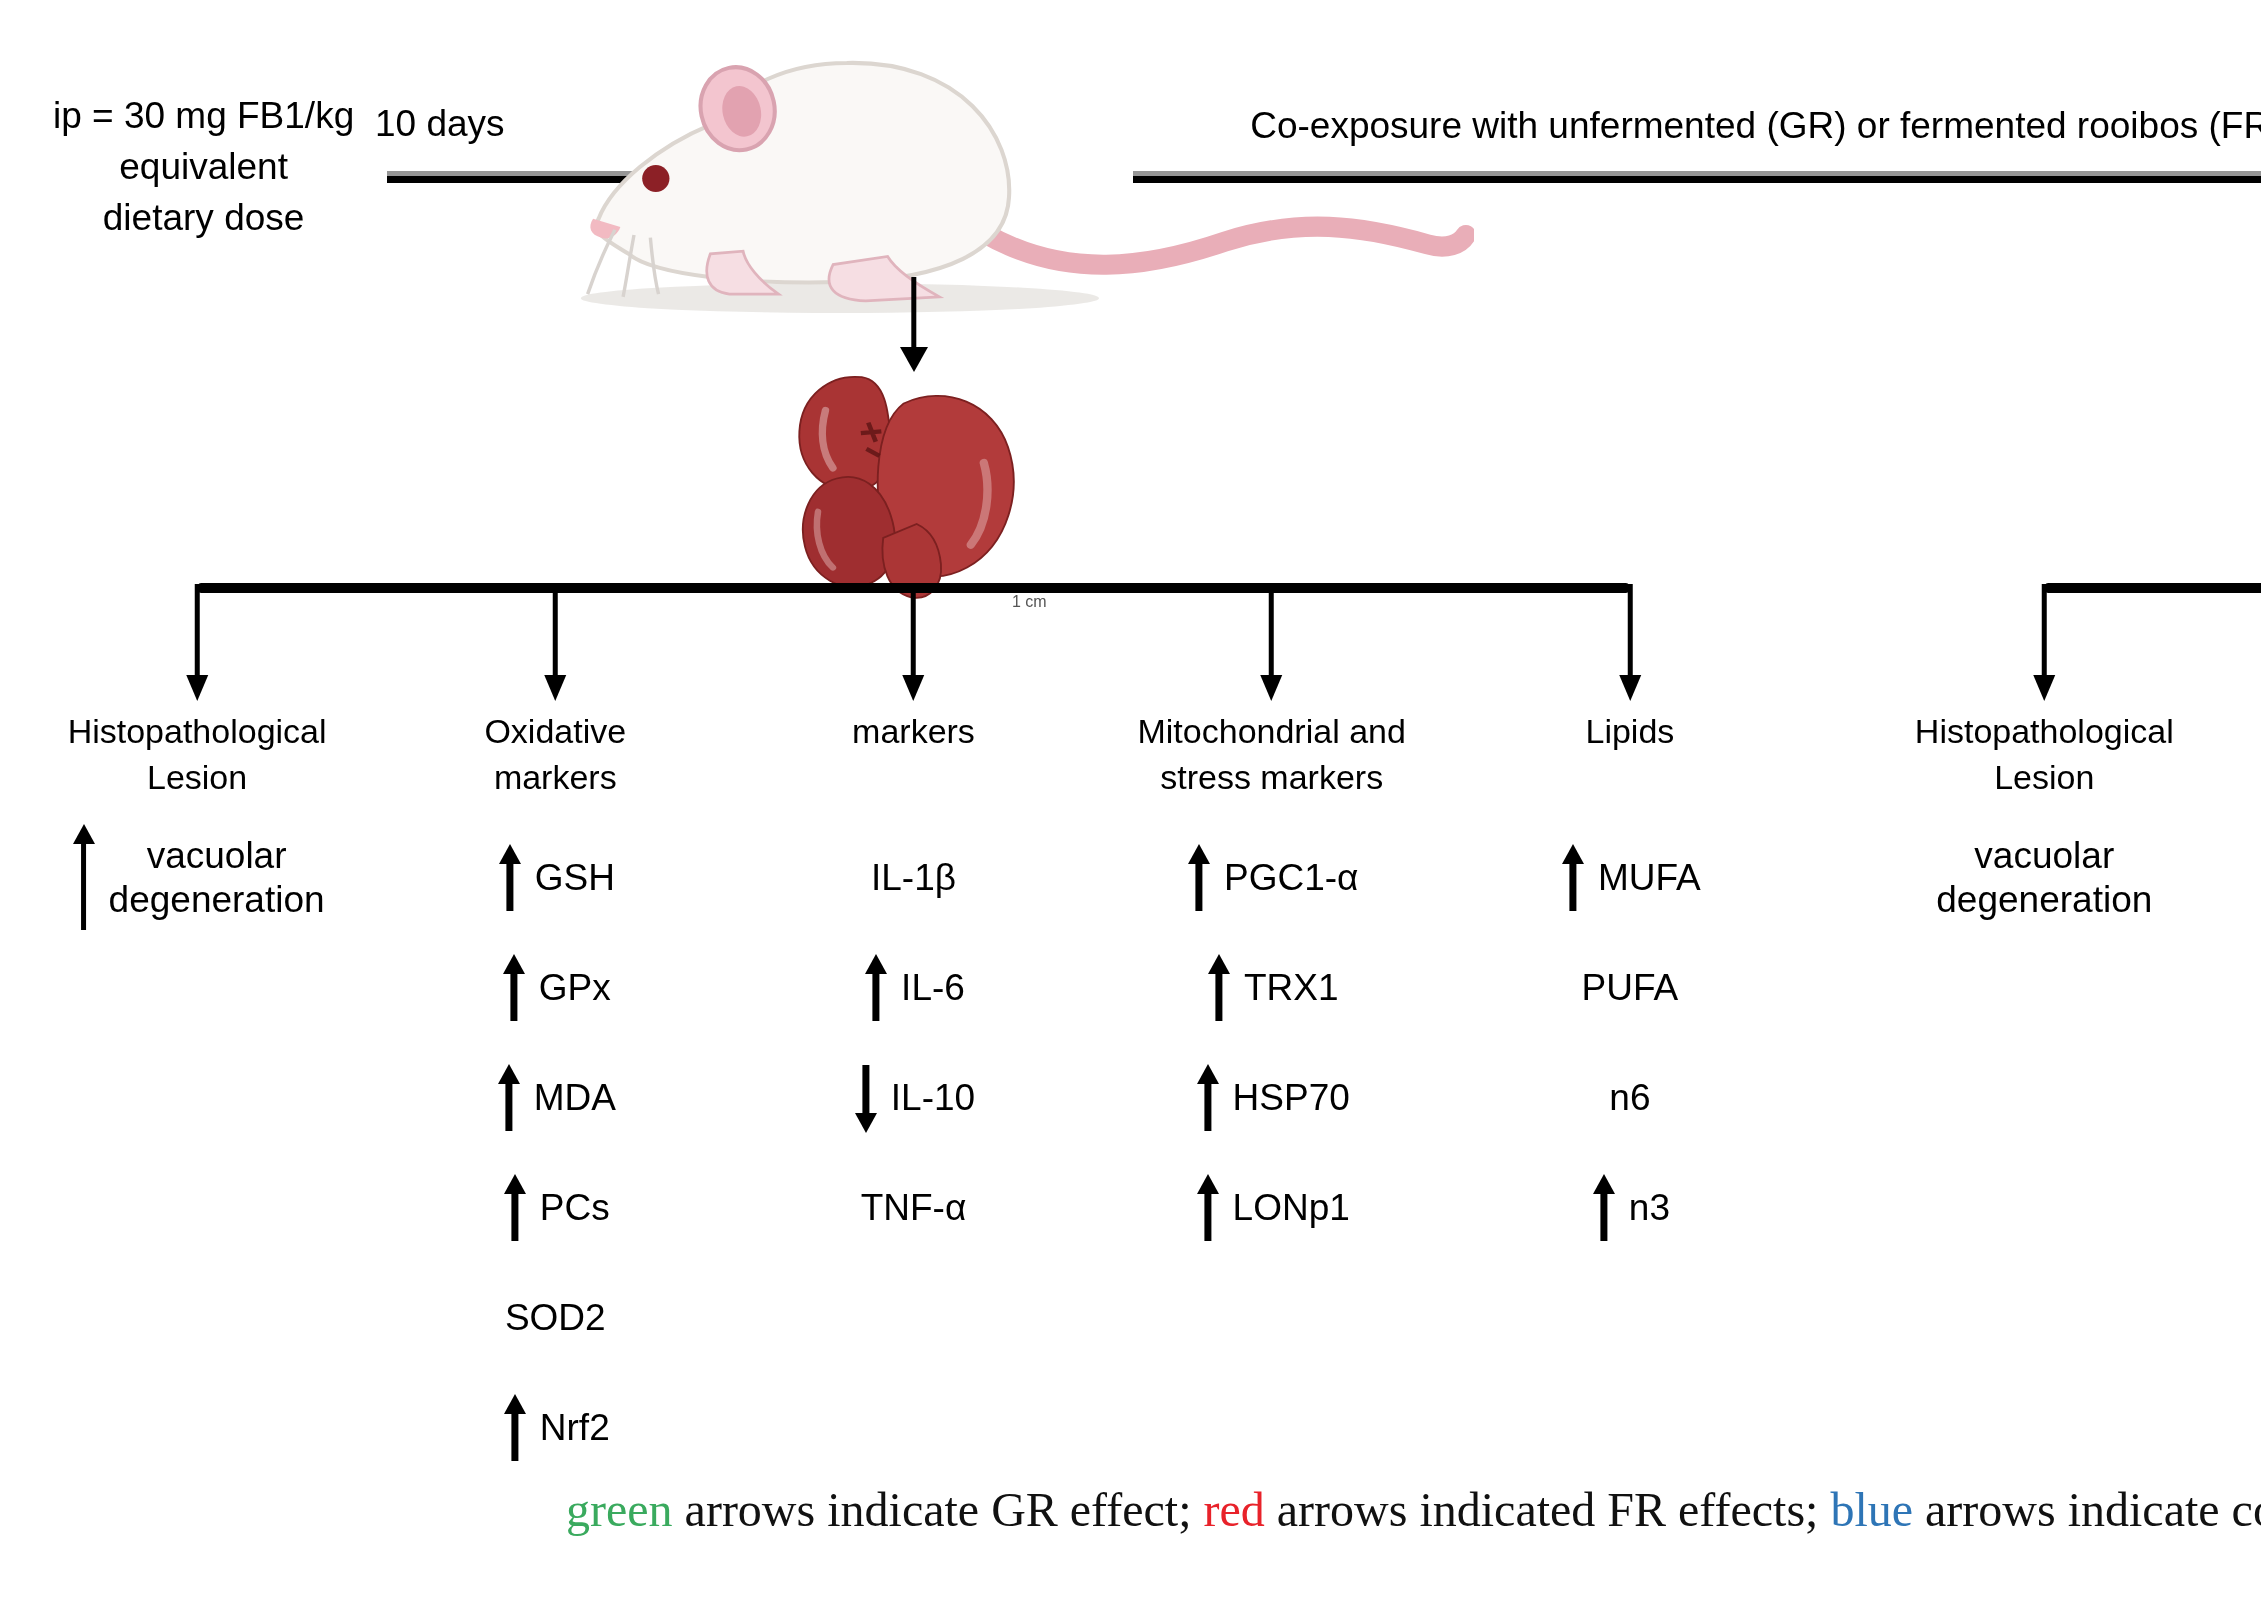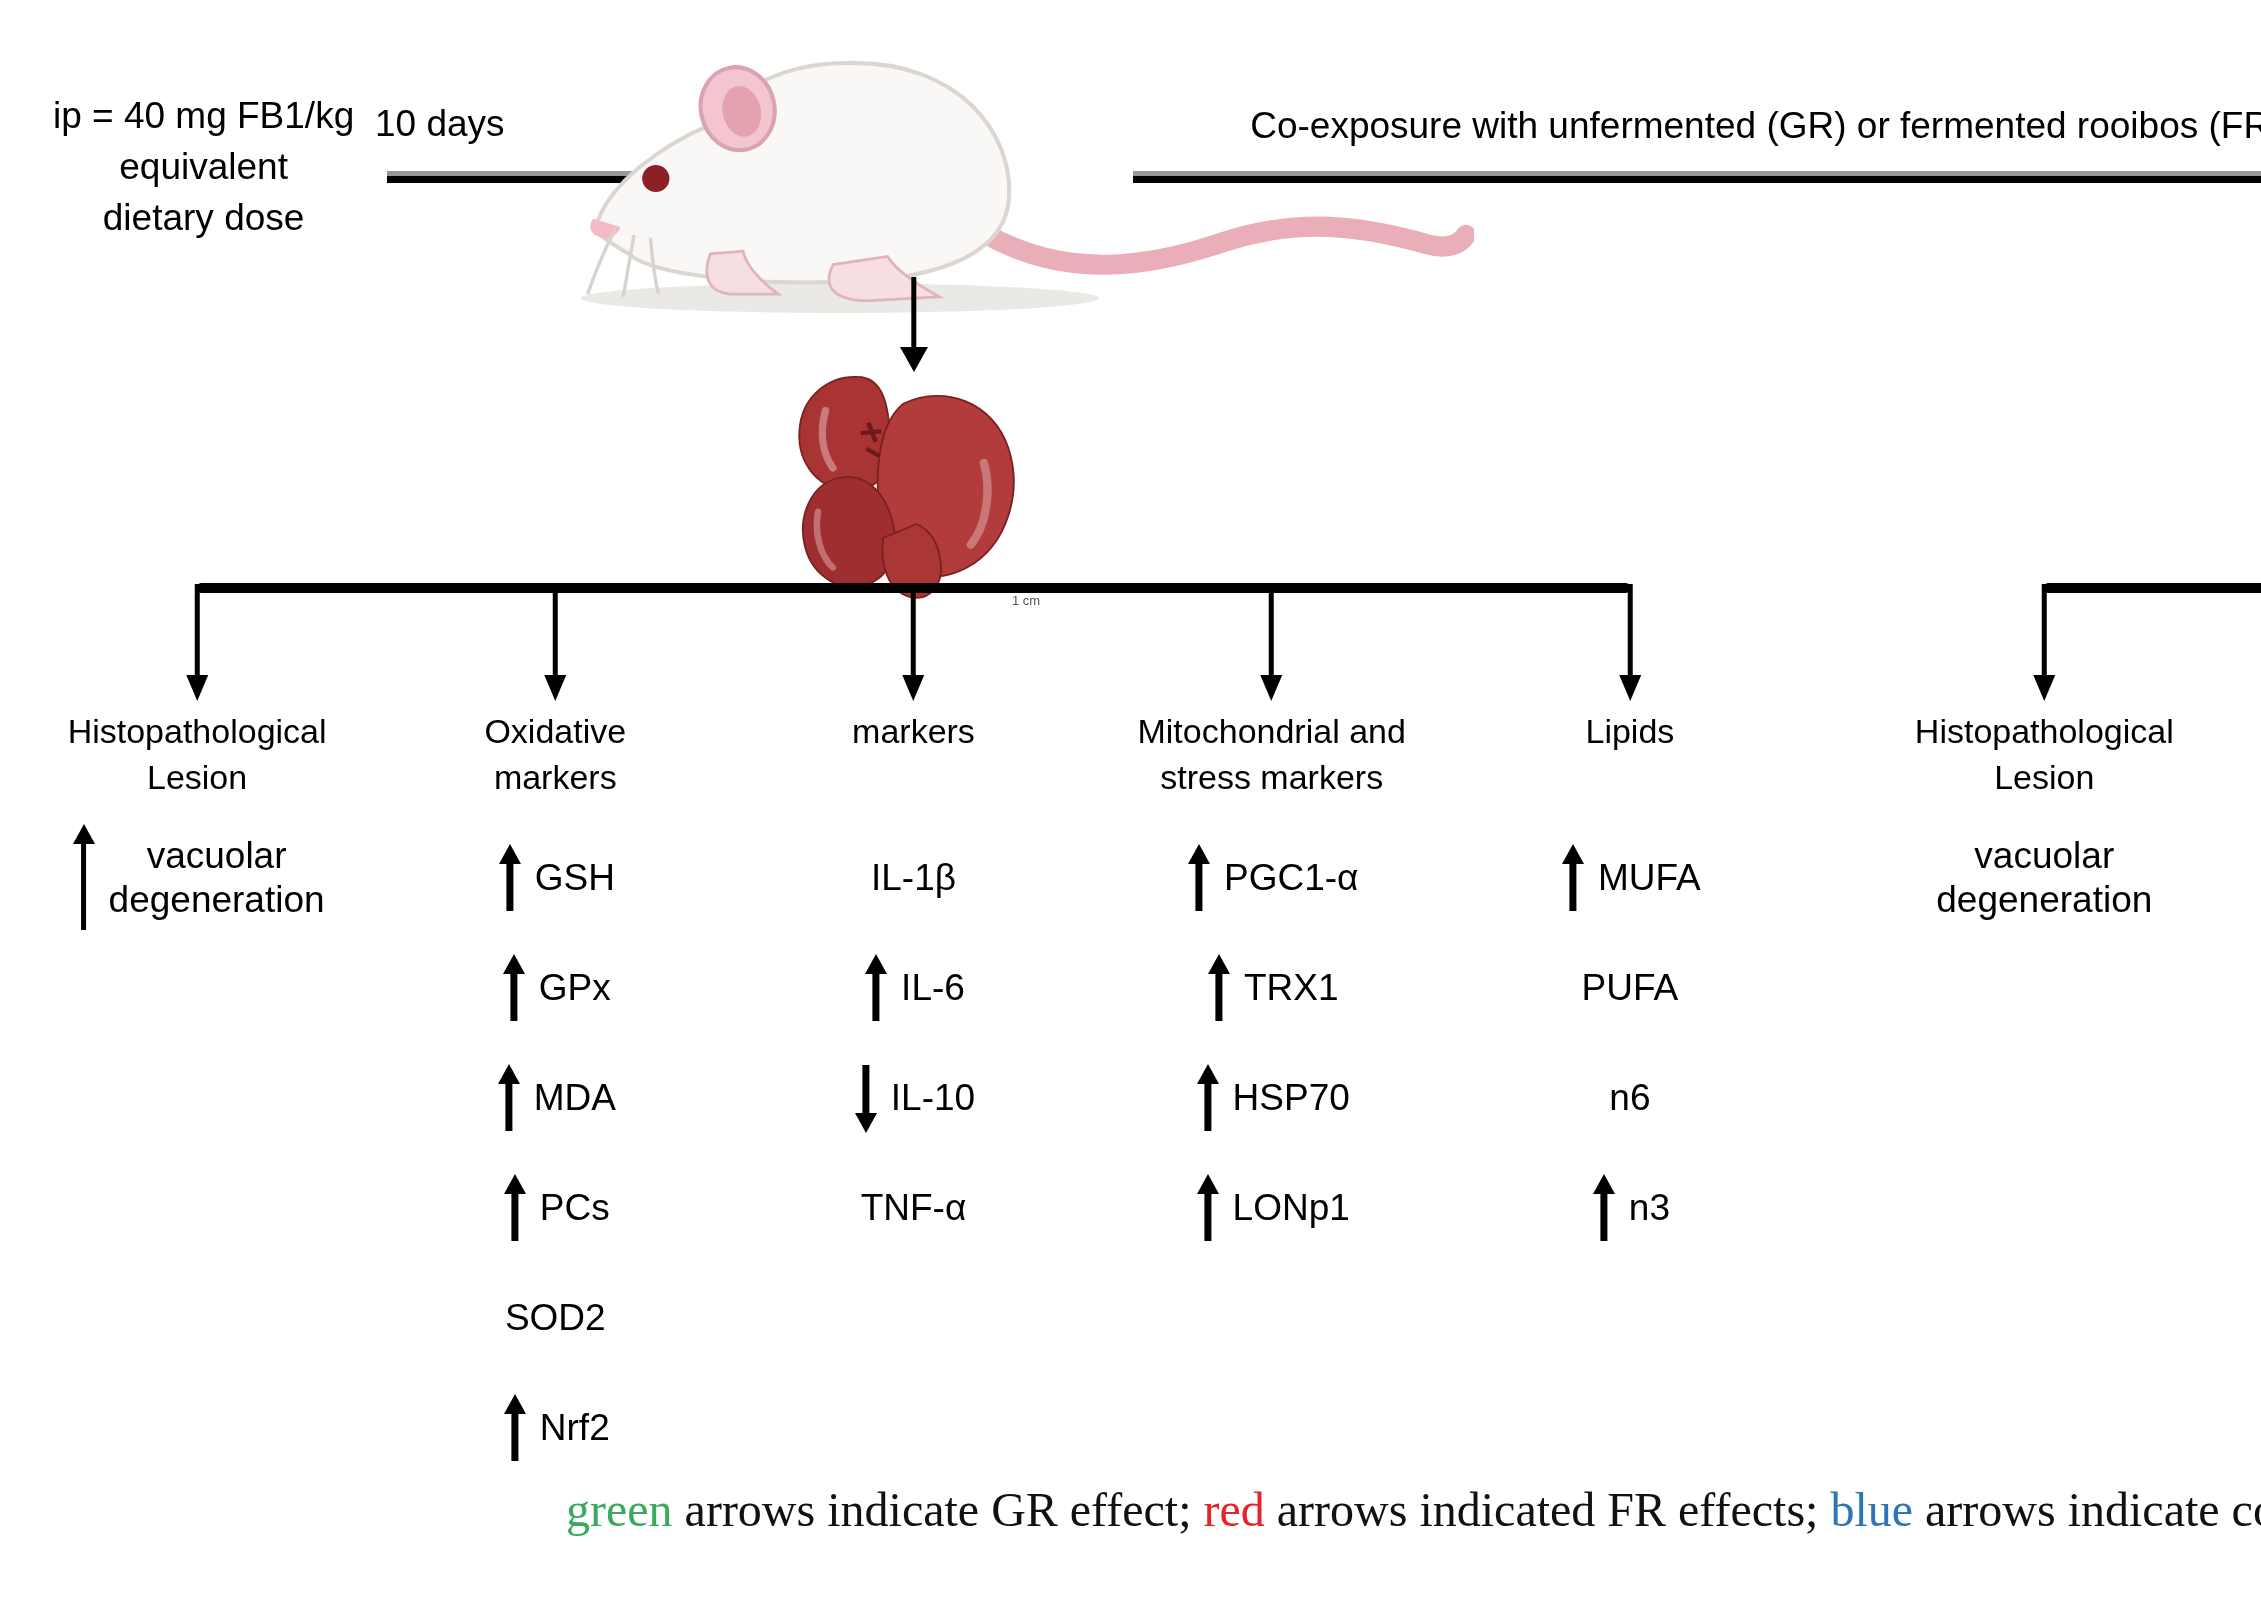--- a/index.html
+++ b/index.html
@@ -25,21 +25,21 @@
   #rat-left{left:574px;top:28px;width:900px;height:289px;}
 
   .v-arrow{position:absolute;width:29px;height:95px;}
   .v-arrow .shaft{position:absolute;left:50%;transform:translateX(-50%);top:0;bottom:24.4px;width:5.4px;background:#000;}
   .v-arrow .head{position:absolute;bottom:0;left:50%;transform:translateX(-50%);width:0;height:0;
                  border-left:14.5px solid transparent;border-right:14.5px solid transparent;border-top:25px solid #000;}
   #rat2liver-left{left:899px;top:277px;}
 
   .liver{position:absolute;}
   #liver-left{left:764px;top:358px;width:298px;height:262px;}
-  .scale-label{position:absolute;font-size:13px;line-height:1;color:#555;
+  .scale-label{position:absolute;font-size:16px;line-height:1;color:#555;
                border-top:1.4px solid #666;padding-top:1.4px;}
   #scale-left{left:1012px;top:592px;}
 
   
   .group{position:absolute;top:565px;height:950px;display:grid;grid-template-columns:repeat(5,1fr);}
   .g0{left:18px;width:1791px;}
   .g1{left:1872px;width:1723px;}
   .bracket-bar{position:absolute;top:18px;left:10%;width:80%;height:10px;background:#000;border-radius:4.5px;}
   .gcol{position:relative;}
   .drop-arrow{position:absolute;top:19px;left:50%;transform:translateX(-50%);width:23.5px;height:117px;}
@@ -68,21 +68,21 @@
   
   .legend{position:absolute;left:54px;top:1480px;width:3374px;text-align:center;
           font-family:"Liberation Serif",serif;font-size:48px;line-height:60px;color:#111;}
 </style>
 </head>
 <body>
 
 <div class="stage">
 
   <div class="dose-block">
-    <div>ip = 40 mg FB1/kg</div>
+    <div>ip = 30 mg FB1/kg</div>
     <div>equivalent</div>
     <div>dietary dose</div>
   </div>
 
   <div class="duration-label">10 days</div>
   <div class="h-arrow" id="duration-arrow">
     <div class="bar"></div>
     <div class="head"></div>
   </div>
 

